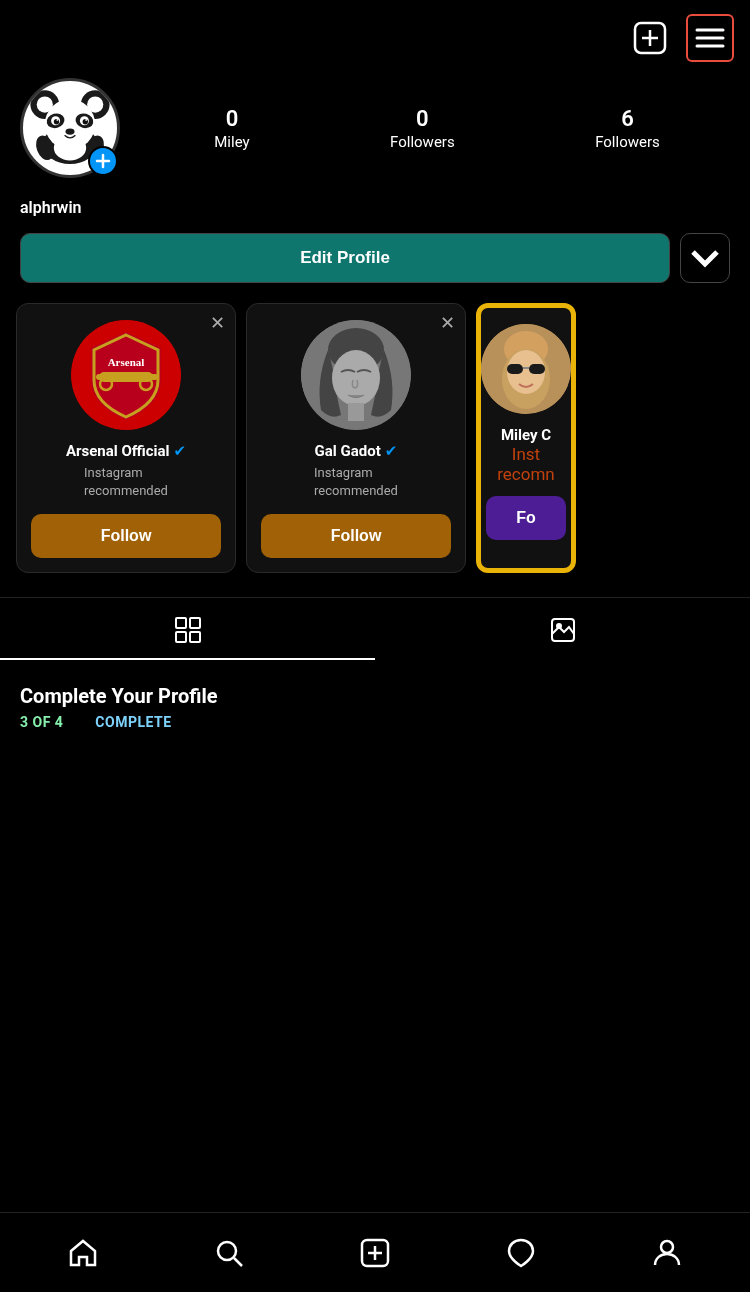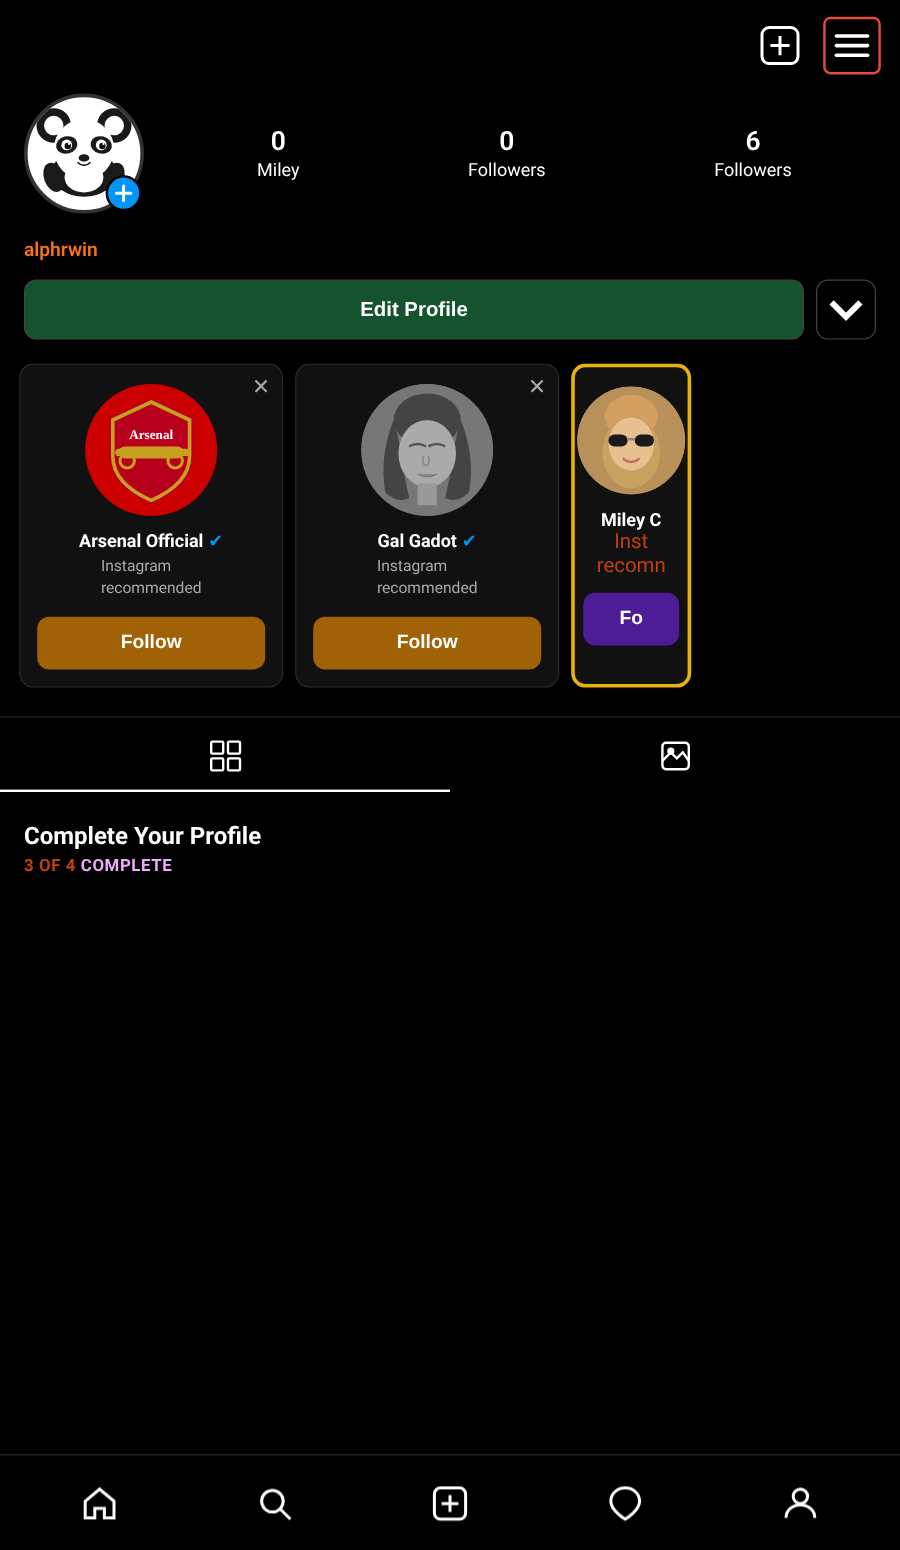--- a/index.html
+++ b/index.html
@@ -108,33 +108,33 @@
       margin-top: 2px;
     }
 
     
     .username-row {
       padding: 4px 20px 16px;
     }
     .username {
       font-size: 16px;
       font-weight: 600;
-      color: #f97316;
+      color: #ffffff;
     }
 
     
     .edit-profile-row {
       padding: 0 20px 20px;
       display: flex;
       gap: 10px;
     }
     .edit-profile-btn {
       flex: 1;
       height: 50px;
-      background: #14532d;
+      background: #0f766e;
       border: 1.5px solid #444;
       border-radius: 10px;
       color: #fff;
       font-size: 17px;
       font-weight: 600;
       cursor: pointer;
       display: flex;
       align-items: center;
       justify-content: center;
     }
@@ -254,21 +254,21 @@
       cursor: pointer;
       display: flex;
       align-items: center;
       justify-content: center;
     }
 
     
     .partial-card {
       flex: 0 0 100px;
       background: #111;
-      border: 3px solid #eab308;
+      border: 5px solid #eab308;
       border-radius: 12px;
       overflow: hidden;
       position: relative;
     }
     .partial-card-inner {
       padding: 16px 10px 14px;
       display: flex;
       flex-direction: column;
       align-items: center;
     }
@@ -339,24 +339,25 @@
       font-weight: 700;
       color: #fff;
       margin-bottom: 6px;
     }
     .complete-sub {
       font-size: 14px;
       font-weight: 700;
       letter-spacing: 0.5px;
     }
     .complete-sub .green {
-      color: #c2410c;
+      color: #86efac;
     }
     .complete-sub .gray {
-      color: #f0abfc;
+      color: #7dd3fc;
+      margin-left: 28px;
     }
 
     
     .bottom-nav {
       position: fixed;
       bottom: 0;
       left: 0;
       width: 750px;
       height: 80px;
       background: #000;

